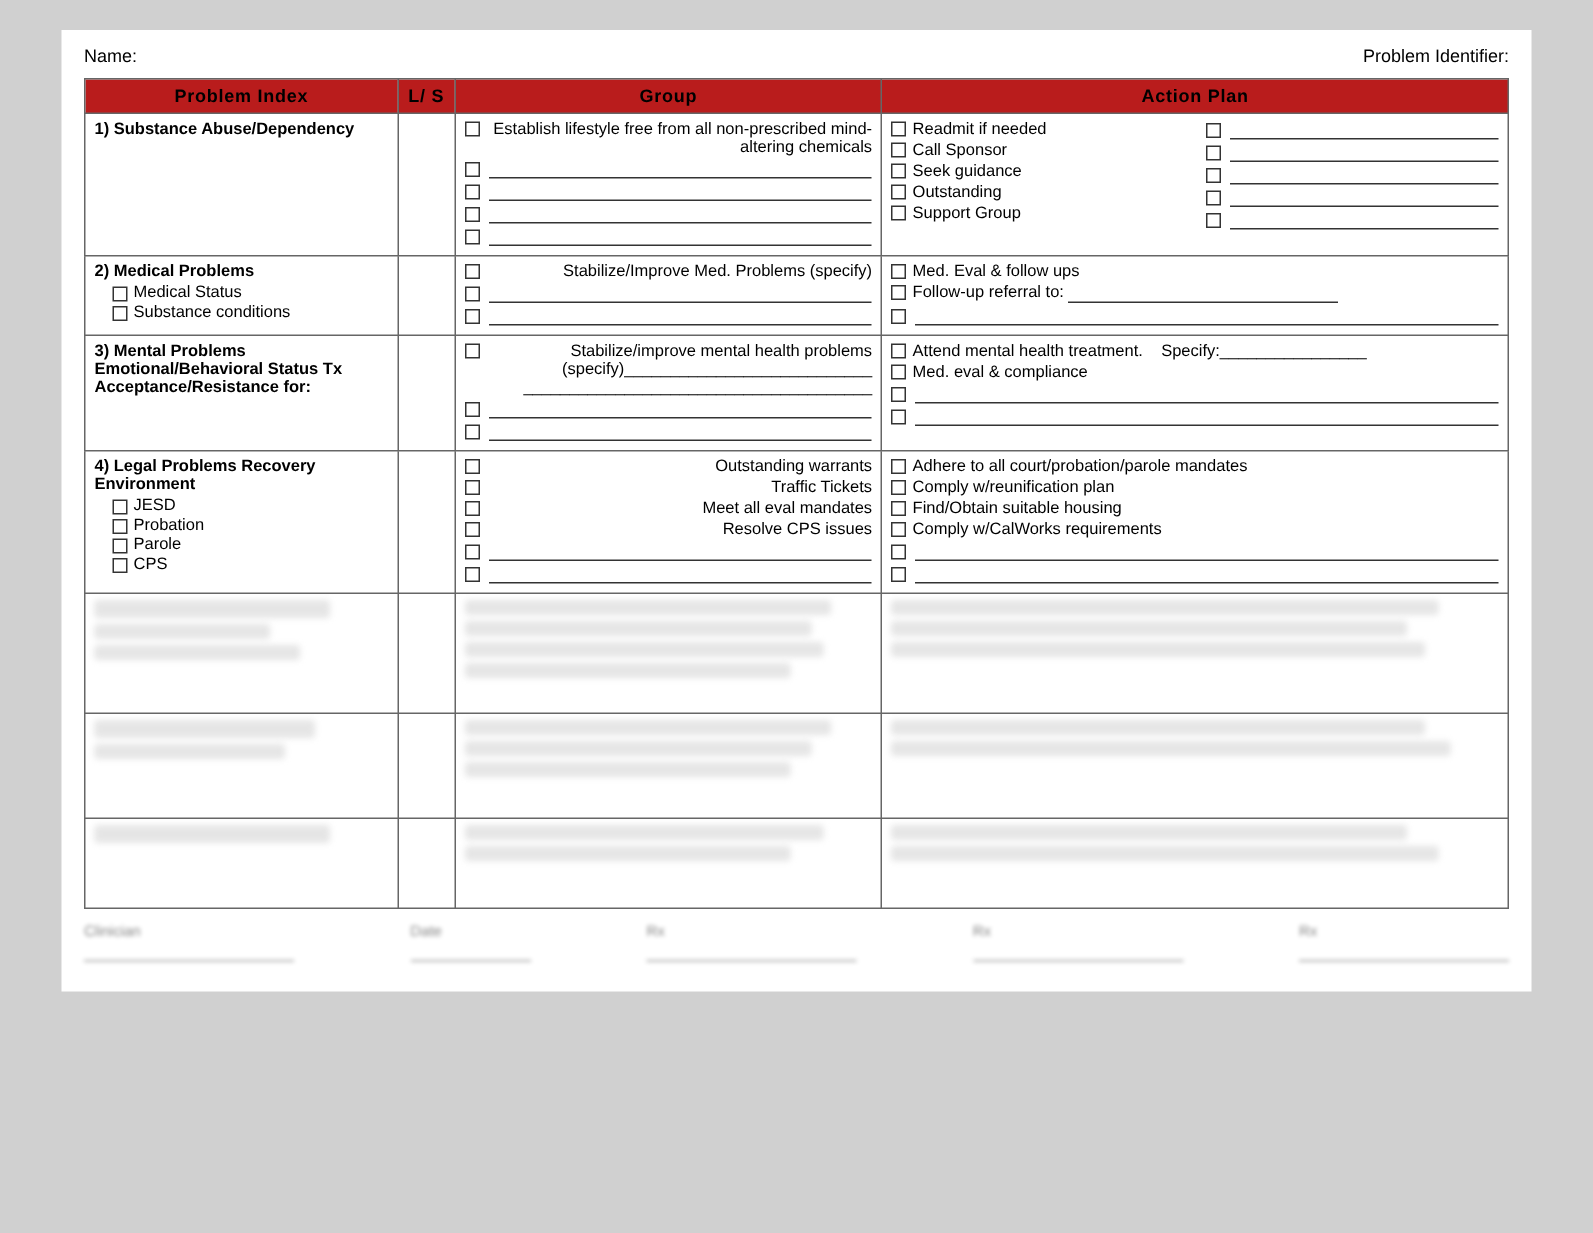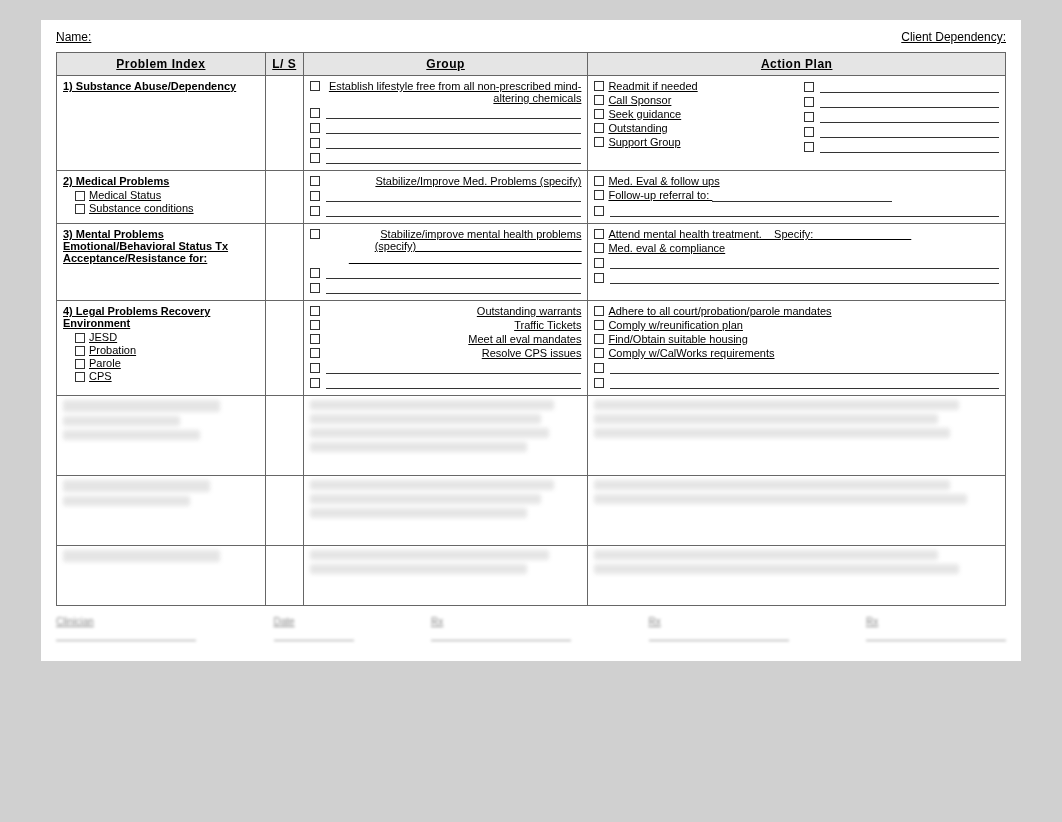--- a/index.html
+++ b/index.html
@@ -11,40 +11,39 @@
       justify-content: center;
       align-items: flex-start;
       min-height: 822px;
       padding: 20px;
     }
     .page-wrapper {
       background: #fff;
       width: 980px;
       padding: 10px 15px 20px 15px;
       position: relative;
-      text-decoration: underline;
     }
     .header-info {
       display: flex;
       justify-content: space-between;
       margin-bottom: 8px;
       font-size: 12px;
     }
     .main-table {
       width: 100%;
       border-collapse: collapse;
       border: 1px solid #666;
     }
     .main-table th, .main-table td {
       border: 1px solid #666;
       vertical-align: top;
       padding: 4px 6px;
     }
     .main-table thead tr th {
-      background: #e5e5e5;
+      background: #b91c1c;
       text-align: center;
       font-size: 12px;
       font-weight: bold;
       letter-spacing: 0.5px;
     }
     .col-problem { width: 22%; }
     .col-ls { width: 4%; }
     .col-goal { width: 30%; }
     .col-action { width: 44%; }
 
@@ -117,21 +116,21 @@
       padding-left: 12px;
     }
   </style>
 </head>
 <body>
 
 <div class="page-wrapper">
 
   <div class="header-info">
     <span>Name:</span>
-    <span>Client Dependency:</span>
+    <span>Problem Identifier:</span>
   </div>
 
   <table class="main-table">
     <thead>
       <tr>
         <th class="col-problem">Problem  Index</th>
         <th class="col-ls">L/ S</th>
         <th class="col-goal">Group</th>
         <th class="col-action">Action Plan</th>
       </tr>

